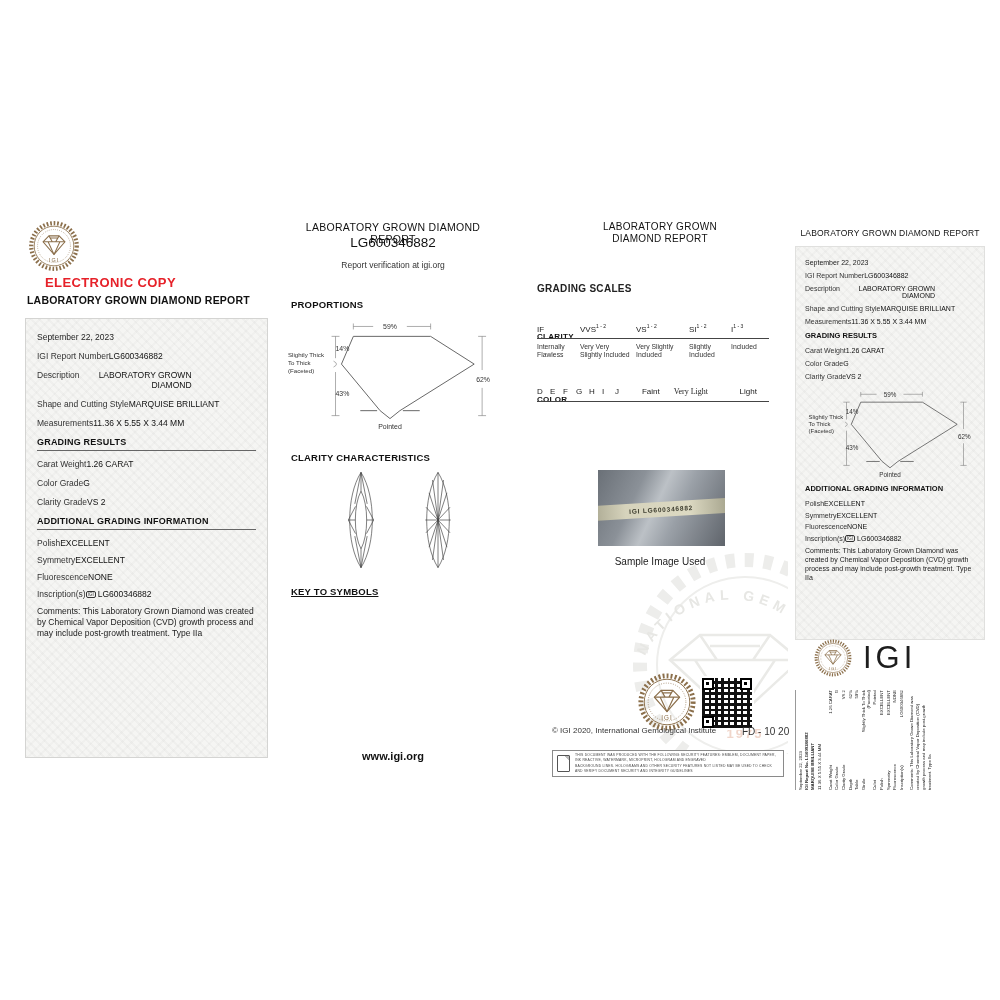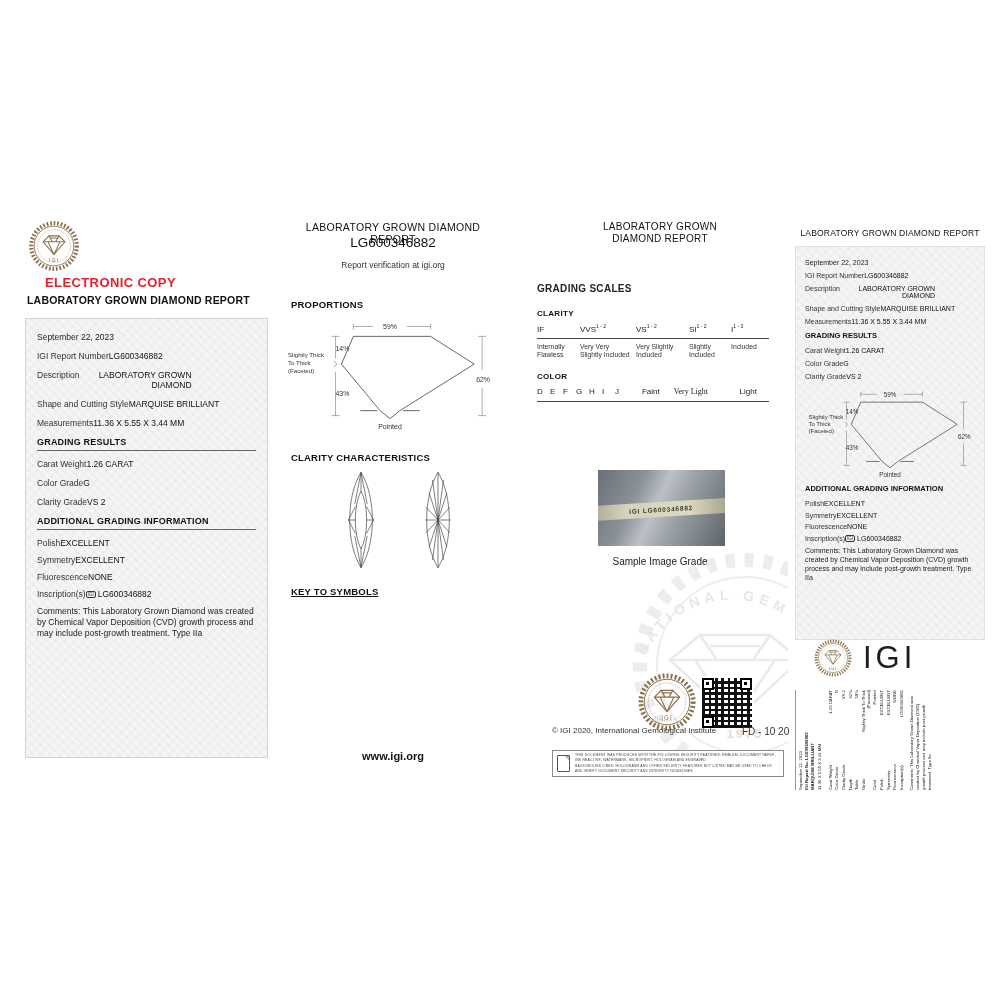--- a/index.html
+++ b/index.html
@@ -31,21 +31,21 @@
   .p2-title{left:283px;top:221px;width:220px;font-size:10.5px;letter-spacing:.3px;color:#111;}
   .p2-number{left:283px;top:235px;width:220px;font-size:13.5px;color:#111;}
   .p2-verify{left:283px;top:260px;width:220px;font-size:8.5px;color:#333;}
   .hdg{font-size:9.5px;font-weight:bold;letter-spacing:.2px;color:#111;}
   .key-lines{left:299px;top:601px;font-size:8.5px;line-height:1.5;color:#222;}
   .site{left:283px;top:750px;width:220px;font-size:11px;font-weight:bold;color:#111;}
 
   
   .p3-title{left:560px;top:221px;width:200px;font-size:10px;line-height:12px;letter-spacing:.3px;color:#111;}
   .p3-scales{left:537px;top:283px;font-size:10px;font-weight:bold;letter-spacing:.3px;}
-  .sublab{font-size:8px;font-weight:bold;letter-spacing:.3px;color:#111;}
+  .sublab{font-size:8px;font-weight:bold;letter-spacing:.3px;color:#111;margin-top:23px;}
   .gs-row{left:537px;width:232px;display:flex;}
   .gs-col{box-sizing:border-box;padding-right:4px;}
   .gs-col:nth-child(1){width:43px;}.gs-col:nth-child(2){width:56px;}
   .gs-col:nth-child(3){width:53px;}.gs-col:nth-child(4){width:42px;}.gs-col:nth-child(5){width:38px;}
   .grade{font-size:8px;color:#222;}
   .grade sup{font-size:5px;}
   .gdesc{font-size:6.8px;line-height:1.25;color:#333;}
   .hrline{left:537px;width:232px;border-top:1.5px solid #444;height:0;}
   .color-row{left:537px;top:387px;width:232px;display:flex;font-size:8px;color:#222;}
   .cl{width:13px;}
@@ -279,21 +279,21 @@
     <span class="cl">J</span>
     <span class="cr1">Faint</span>
     <span class="cr2">Very Light</span>
     <span class="cr3">Light</span>
   </div>
   <div class="abs hrline" style="top:401px;"></div>
 
   <div class="abs photo">
     <div class="band">IGI LG600346882</div>
   </div>
-  <div class="abs p3-caption ctr">Sample Image Grade</div>
+  <div class="abs p3-caption ctr">Sample Image Used</div>
 
   <svg class="abs" style="left:636px;top:671px;" width="62" height="62" viewBox="0 0 64 64">
     <circle cx="32" cy="32" r="27" fill="none" stroke="#8b6f4b" stroke-width="5" stroke-dasharray="2 2.2"></circle>
     <circle cx="32" cy="32" r="23.5" fill="none" stroke="#8b6f4b" stroke-width="1"></circle>
     <circle cx="32" cy="32" r="19.5" fill="none" stroke="#8b6f4b" stroke-width="0.7" stroke-dasharray="1 1.5"></circle>
     <g fill="none" stroke="#8b6f4b" stroke-width="1.2">
       <path d="M19 27 L26 20 L38 20 L45 27 L32 42 Z"></path>
       <path d="M19 27 L45 27 M27 22.5 L37 22.5 M26 20 L30 27 M38 20 L34 27 M25 27 L32 42 M39 27 L32 42"></path>
     </g>
     <text x="32" y="51" font-size="6.5" fill="#8b6f4b" text-anchor="middle" letter-spacing="1">IGI</text>

